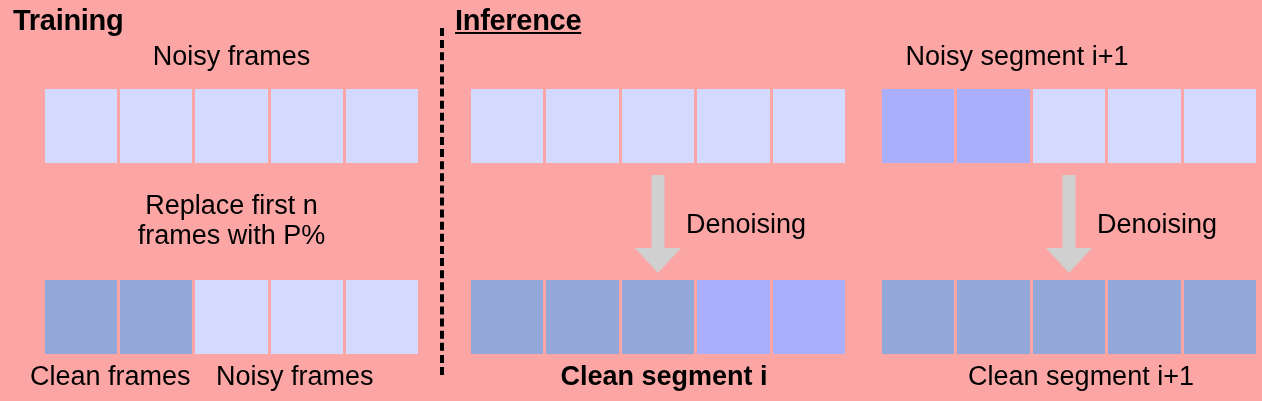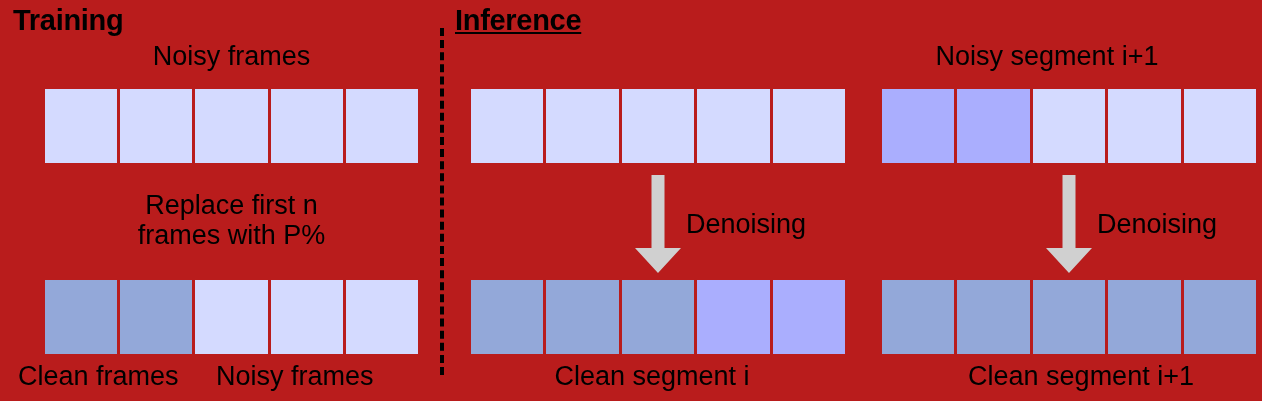--- a/index.html
+++ b/index.html
@@ -9,21 +9,21 @@
     background: #ffffff;
   }
   body {
     font-family: "Liberation Sans", sans-serif;
     -webkit-font-smoothing: antialiased;
   }
   #canvas {
     position: relative;
     width: 1262px;
     height: 401px;
-    background: #b91c1c;
+    background: #fca5a5;
     overflow: hidden;
   }
 
   
   .section-title {
     position: absolute;
     font-size: 29px;
     font-weight: bold;
     color: #000000;
     letter-spacing: -0.3px;
@@ -85,21 +85,21 @@
   <div class="caption two-line" style="left:45px; top:220px; width:373px;">frames with P%</div>
 
   <div class="strip" id="strip-training-bottom" style="left:45px; top:280px; width:373px; height:74px;">
       <div class="cell" style="background: rgb(147, 168, 217);"></div>
       <div class="cell" style="background: rgb(147, 168, 217);"></div>
       <div class="cell" style="background: rgb(212, 218, 255);"></div>
       <div class="cell" style="background: rgb(212, 218, 255);"></div>
       <div class="cell" style="background: rgb(212, 218, 255);"></div>
     </div>
 
-  <div class="caption" style="left:18px; top:361px; width:190px; text-align:left;">Clean frames</div>
+  <div class="caption" style="left:30px; top:361px; width:190px; text-align:left;">Clean frames</div>
   <div class="caption" style="left:216px; top:361px; width:200px; text-align:left;">Noisy frames</div>
 
   <div class="divider" style="left:440px; top:28px; height:347px;"></div>
 
   <div class="section-title" style="left:455px; top:6px;text-decoration:underline;">Inference</div>
 
 
   <div class="strip" id="strip-inf-i-top" style="left:471px; top:89px; width:374px; height:74px;">
       <div class="cell" style="background: rgb(212, 218, 255);"></div>
       <div class="cell" style="background: rgb(212, 218, 255);"></div>
@@ -115,23 +115,23 @@
   <div class="caption" style="left:686px; top:209px; width:200px; text-align:left;">Denoising</div>
 
   <div class="strip" id="strip-inf-i-bottom" style="left:471px; top:280px; width:374px; height:74px;">
       <div class="cell" style="background: rgb(147, 168, 217);"></div>
       <div class="cell" style="background: rgb(147, 168, 217);"></div>
       <div class="cell" style="background: rgb(147, 168, 217);"></div>
       <div class="cell" style="background: rgb(170, 174, 254);"></div>
       <div class="cell" style="background: rgb(170, 174, 254);"></div>
     </div>
 
-  <div class="caption" style="left:465px; top:361px; width:374px;">Clean segment i</div>
+  <div class="caption" style="left:477px; top:361px; width:374px;font-weight:bold;">Clean segment i</div>
 
-  <div class="caption" style="left:860px; top:41px; width:374px;">Noisy segment i+1</div>
+  <div class="caption" style="left:830px; top:41px; width:374px;">Noisy segment i+1</div>
 
   <div class="strip" id="strip-inf-i1-top" style="left:882px; top:89px; width:374px; height:74px;">
       <div class="cell" style="background: rgb(170, 174, 254);"></div>
       <div class="cell" style="background: rgb(170, 174, 254);"></div>
       <div class="cell" style="background: rgb(212, 218, 255);"></div>
       <div class="cell" style="background: rgb(212, 218, 255);"></div>
       <div class="cell" style="background: rgb(212, 218, 255);"></div>
     </div>
 
   <svg class="arrow" style="left:1045px; top:175px;" width="48" height="99" viewBox="0 0 48 99">

